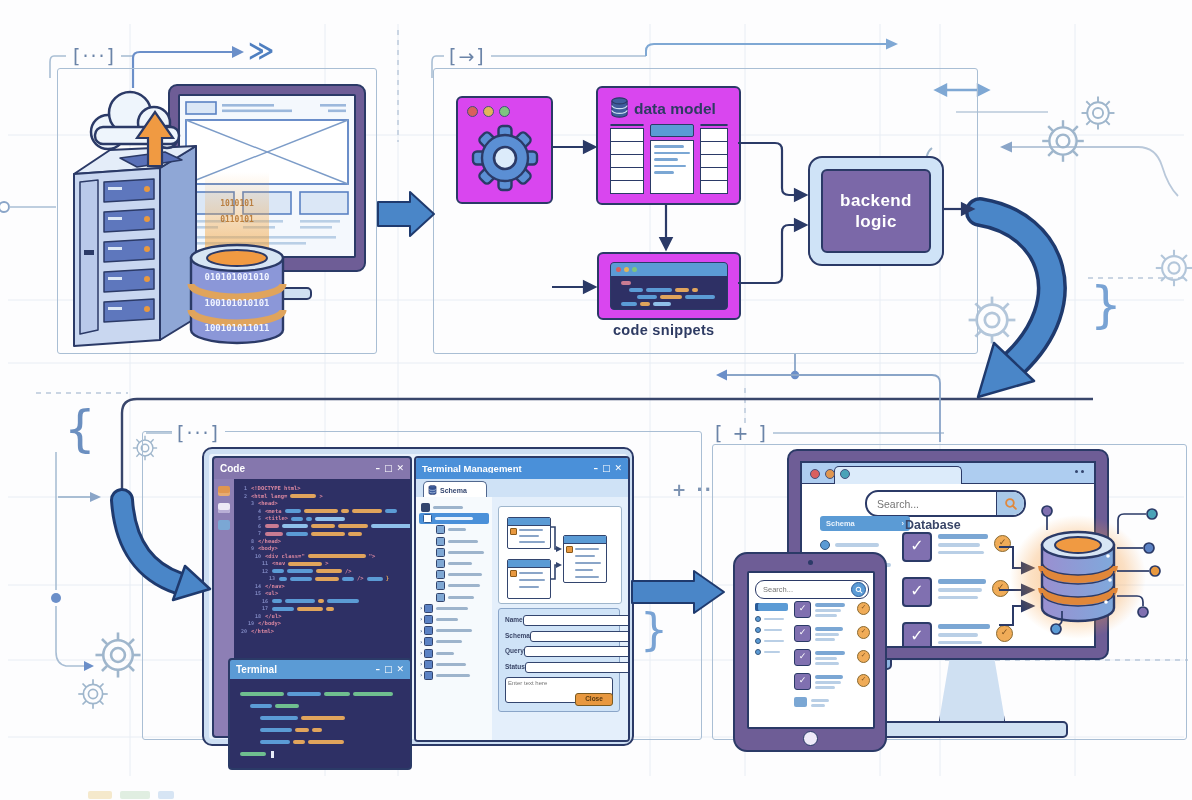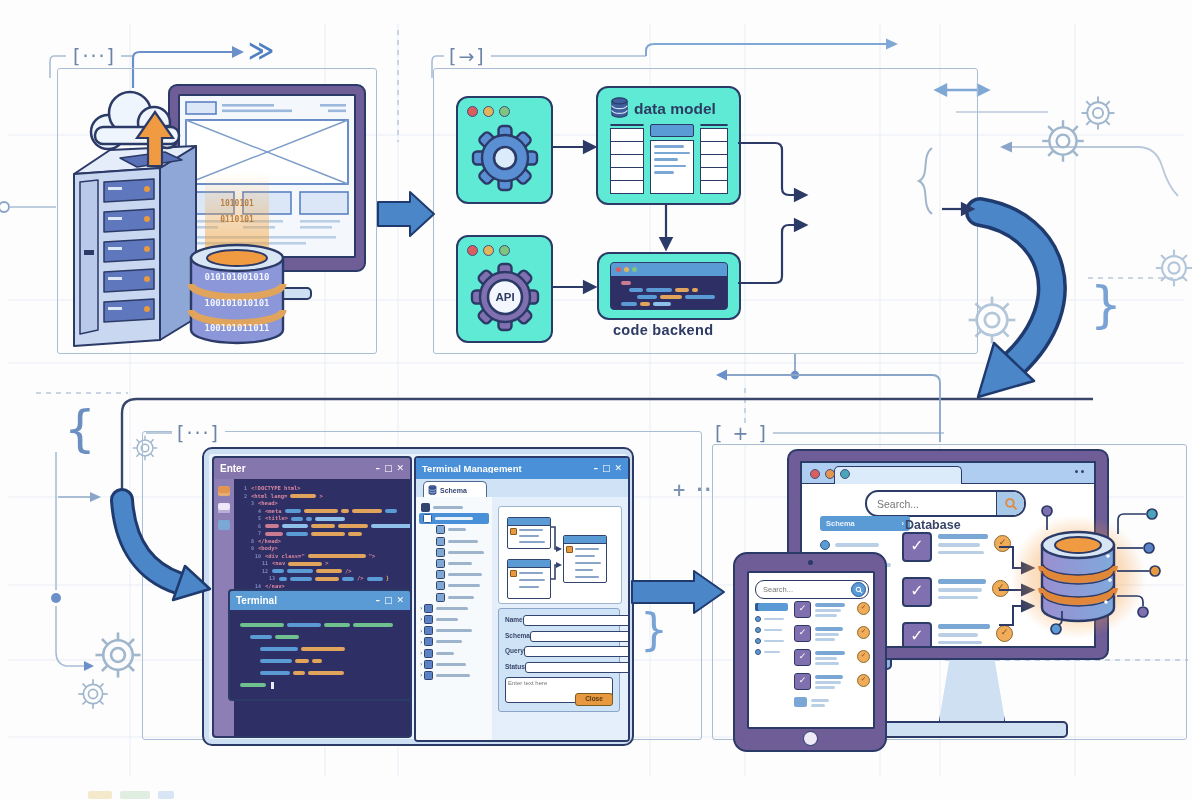--- a/index.html
+++ b/index.html
@@ -21,21 +21,21 @@
   
   .mon1{position:absolute;left:168px;top:84px;width:194px;height:184px;background:#6e5d96;
         border:2.5px solid #2b3a67;border-radius:9px;z-index:5;}
   .mon1-screen{position:absolute;left:8px;top:8px;width:174px;height:160px;background:#f4f8fd;
         border:2px solid #2b3a67;border-radius:2px;}
   .stand-neck{position:absolute;background:#cfe0f2;border:2px solid #2b3a67;z-index:4;
         clip-path:polygon(18% 0,82% 0,100% 100%,0 100%);}
   .stand-base{position:absolute;background:#cfe0f2;border:2px solid #2b3a67;border-radius:5px;z-index:4;}
 
   
-  .card{position:absolute;background:#5eead4;border:2.2px solid #2b3a67;border-radius:12px;z-index:10;}
+  .card{position:absolute;background:#d946ef;border:2.2px solid #2b3a67;border-radius:6px;z-index:10;}
   .dots{position:absolute;left:9px;top:8px;display:flex;gap:5px;}
   .dot{width:9px;height:9px;border-radius:50%;border:1.2px solid #44507c;}
   .d-r{background:#d95f5f;} .d-y{background:#e3b45a;} .d-g{background:#7fc47f;} .d-t{background:#4aa3b8;} .d-o{background:#e0964f;}
   .lbl-dm{position:absolute;font:700 15.5px/1 "Liberation Sans",sans-serif;color:#2e3b63;}
   .lbl-cs{position:absolute;font:700 14.5px/1 "Liberation Sans",sans-serif;color:#2e3b63;z-index:10;letter-spacing:.3px;}
   
   .dm-col{position:absolute;display:flex;flex-direction:column;}
   .dm-hd{height:11px;background:#5b9bd5;border:1.4px solid #2b3a67;border-radius:2px;margin-bottom:3px;}
   .dm-cell{height:12px;background:#fff;border:1px solid #2b3a67;margin-top:-1px;}
   .dm-box{background:#fff;border:1.2px solid #2b3a67;flex:1;padding:4px 3px;}
@@ -77,21 +77,21 @@
   .cl{display:flex;align-items:center;height:7.5px;white-space:nowrap;}
   .ln{width:11px;margin-right:4px;text-align:right;font:600 5px/1 "DejaVu Sans Mono",monospace;color:#8089c2;flex:none;}
   .ct{font:700 5.5px/1 "DejaVu Sans Mono",monospace;margin-right:3px;}
   .cb{display:inline-block;height:4px;border-radius:2px;margin-right:3px;flex:none;}
   .c-p{color:#d987a0;} .c-o{color:#e0a45c;}
   .cb-p{background:#c97b92;} .cb-o{background:#e0a45c;} .cb-b{background:#5b9bd5;}
   .cb-lb{background:#8fc0ea;} .cb-g{background:#6fbf8f;}
   .cur{display:inline-block;width:3px;height:7px;background:#e8ecf8;margin-left:2px;}
 
   
-  .win-term{left:228px;top:589px;width:180px;height:108px;background:#2e3065;z-index:12;}
+  .win-term{left:228px;top:658px;width:180px;height:108px;background:#2e3065;z-index:12;}
   .tb-term{background:#5b9bd5;height:19px;}
   .term-body{position:absolute;left:0;top:19px;right:0;bottom:0;padding:9px 0 0 10px;}
   .term-body .cl{height:12px;}
   .term-body .cb{height:4.5px;}
 
   
   .win-db{left:414px;top:456px;width:212px;height:282px;background:#eef5fc;z-index:10;}
   .tb-db{background:#4a90d9;}
   .db-tabs{position:absolute;left:0;top:21px;right:0;height:18px;background:#cfe2f6;border-bottom:1.4px solid #51688f;}
   .db-tab{position:absolute;left:7px;top:2px;width:54px;height:16px;background:#fff;border:1.4px solid #51688f;
@@ -474,38 +474,20 @@
       <div id="dm-col3">
           <div class="dm-cell"></div>
           <div class="dm-cell"></div>
           <div class="dm-cell"></div>
           <div class="dm-cell"></div>
           <div class="dm-cell"></div>
         </div>
     </div>
   </div>
 
-  <div class="card" style="left:456px;top:235px;width:93px;height:104px;">
-    <div class="dots">
-        <span class="dot d-r"></span>
-        <span class="dot d-y"></span>
-        <span class="dot d-g"></span>
-      </div>
-    <svg width="93" height="104" viewBox="0 0 93 104">
-      <g transform="translate(47,60)" stroke="#2b3a67" stroke-width="2.4" fill="#8070b0">
-        <rect x="-6.5" y="-33" width="13" height="66" rx="4"></rect>
-        <rect x="-6.5" y="-33" width="13" height="66" rx="4" transform="rotate(45)"></rect>
-        <rect x="-6.5" y="-33" width="13" height="66" rx="4" transform="rotate(90)"></rect>
-        <rect x="-6.5" y="-33" width="13" height="66" rx="4" transform="rotate(135)"></rect>
-        <circle r="25"></circle>
-        <circle r="17" fill="#f3f6fc" stroke-width="2.6"></circle>
-      </g>
-      <text x="47" y="64" text-anchor="middle" font-family="Liberation Sans, sans-serif" font-size="11.5" font-weight="bold" fill="#2e3b63">API</text>
-    </svg>
-  </div>
 
   <div class="card" style="left:597px;top:252px;width:140px;height:64px;">
     <div class="csw">
       <div class="csw-bar">
         <i style="background:#d95f5f"></i>
           <i style="background:#e3b45a"></i>
           <i style="background:#7fc47f"></i>
       </div>
       <div id="cs-lines" style="padding:3px 0 0 6px;">
           <div class="cl" style="height: 7px; padding-left: 4px;">
@@ -526,28 +508,34 @@
             <span class="cb cb-b" style="width: 16px;"></span>
             <span class="cb cb-o" style="width: 10px;"></span>
             <span class="cb cb-lb" style="width: 18px;"></span>
           </div>
           <div class="cl" style="height: 7px; padding-left: 12px;">
             <span class="cb cb-p" style="width: 12px;"></span>
           </div>
         </div>
     </div>
   </div>
-  <div class="lbl-cs" style="left:613px;top:323px;">code backend</div>
-
+  <div class="lbl-cs" style="left:613px;top:323px;">code snippets</div>
+
+  <div class="backend">
+    <div class="backend-in">
+      <span>backend</span>
+      <span>logic</span>
+    </div>
+  </div>
 
   <div class="bl-frame"></div>
 
   <div class="win win-code">
     <div class="titlebar tb-code">
-      <span class="wtitle">Enter</span>
+      <span class="wtitle">Code</span>
       <span class="wctrls">
         <span>–</span>
         <span>□</span>
         <span>✕</span>
       </span>
     </div>
     <div class="code-side">
       <div class="si si-1"></div>
       <div class="si si-2"></div>
       <div class="si si-3"></div>

